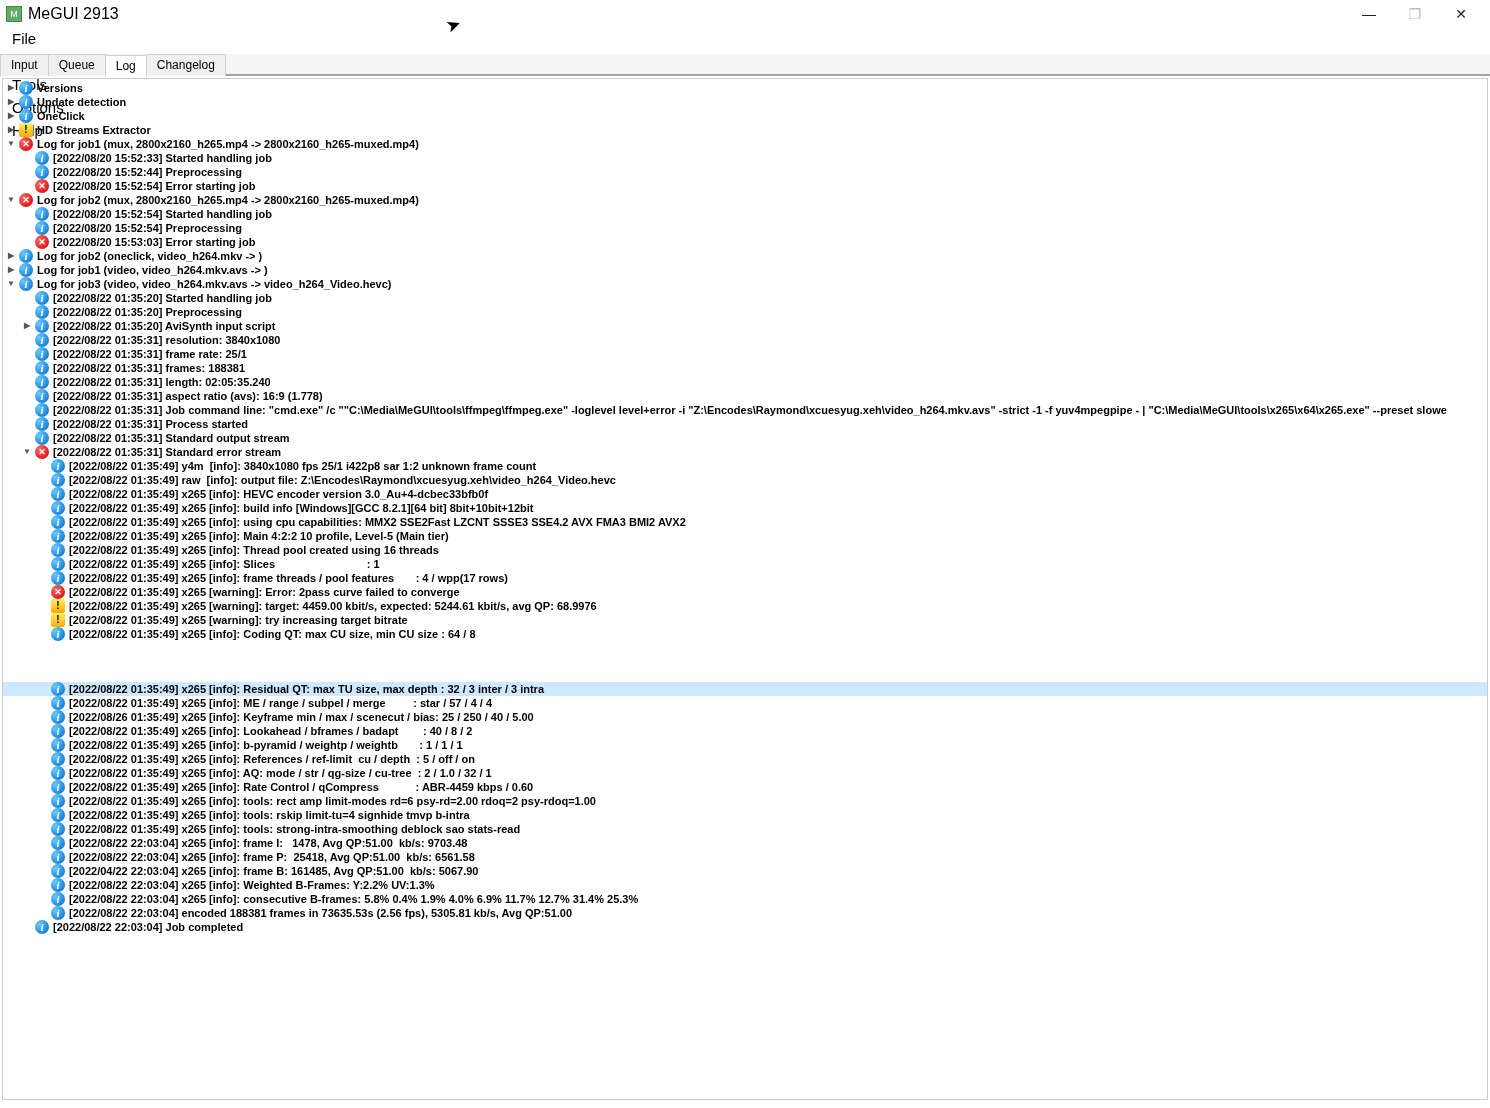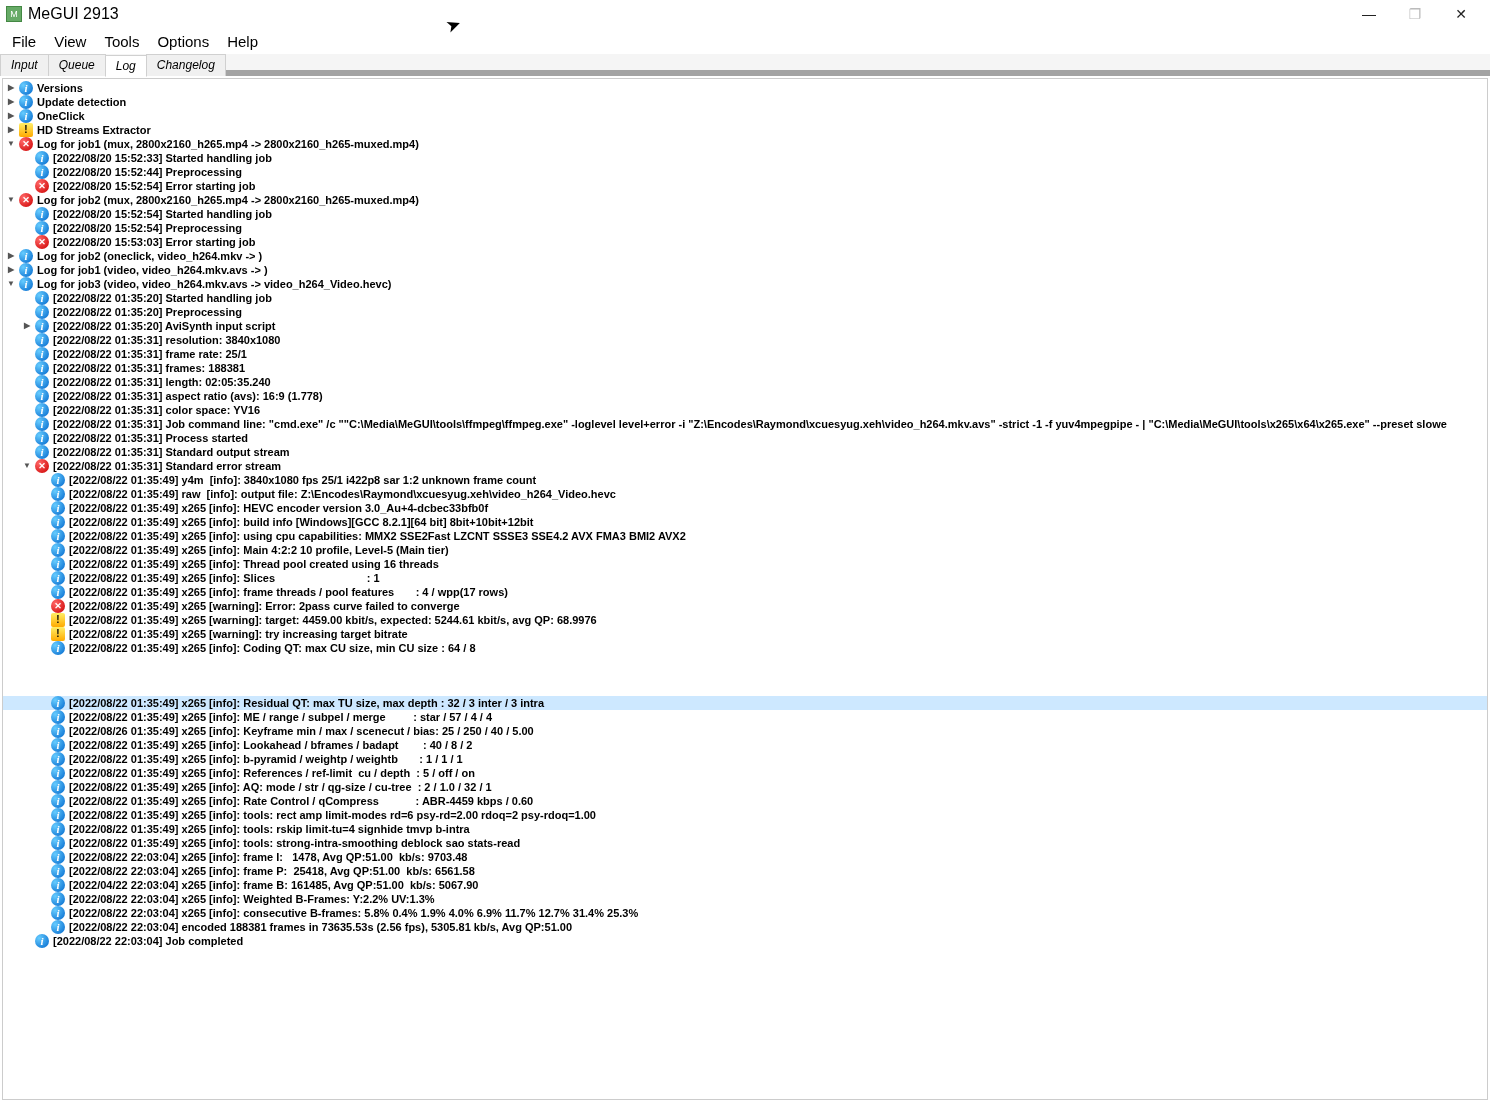--- a/index.html
+++ b/index.html
@@ -37,33 +37,33 @@
   .win-btn {
     width: 46px; height: 28px;
     display: flex; align-items: center; justify-content: center;
     font-size: 14px;
     color: #222;
   }
   .win-btn.disabled { color: #bbb; }
   .menubar {
     height: 26px;
     display: flex;
-    align-items: center;
+    align-items: flex-start;
     padding: 0 4px;
     font-size: 15px;
     gap: 2px;
+    flex-direction: column;
   }
   .menubar .menu-item { padding: 2px 8px; }
   .tabbar {
     display: flex;
-    border-bottom: 6px solid #a3a3a3;
+    border-bottom: 2px solid #a3a3a3;
     background: #f5f5f5;
     height: 22px;
     font-size: 12px;
-    font-style: italic;
   }
   .tabbar .tab {
     padding: 2px 10px;
     border: 1px solid #d0d0d0;
     border-bottom: none;
     background: #f0f0f0;
     margin-right: -1px;
     height: 22px;
     line-height: 17px;
   }
@@ -278,26 +278,20 @@
     <div class="node">
       <span class="indent"></span>
       <span class="expander"></span>
       <span class="icon icon-info"></span>
       <span class="text">[2022/08/22 01:35:31] aspect ratio (avs): 16:9 (1.778)</span>
     </div>
     <div class="node">
       <span class="indent"></span>
       <span class="expander"></span>
       <span class="icon icon-info"></span>
-      <span class="text">[2022/08/22 01:35:31] color space: YV16</span>
-    </div>
-    <div class="node">
-      <span class="indent"></span>
-      <span class="expander"></span>
-      <span class="icon icon-info"></span>
       <span class="text">[2022/08/22 01:35:31] Job command line: "cmd.exe" /c ""C:\Media\MeGUI\tools\ffmpeg\ffmpeg.exe" -loglevel level+error -i "Z:\Encodes\Raymond\xcuesyug.xeh\video_h264.mkv.avs" -strict -1 -f yuv4mpegpipe - | "C:\Media\MeGUI\tools\x265\x64\x265.exe" --preset slowe</span>
     </div>
     <div class="node">
       <span class="indent"></span>
       <span class="expander"></span>
       <span class="icon icon-info"></span>
       <span class="text">[2022/08/22 01:35:31] Process started</span>
     </div>
     <div class="node">
       <span class="indent"></span>

